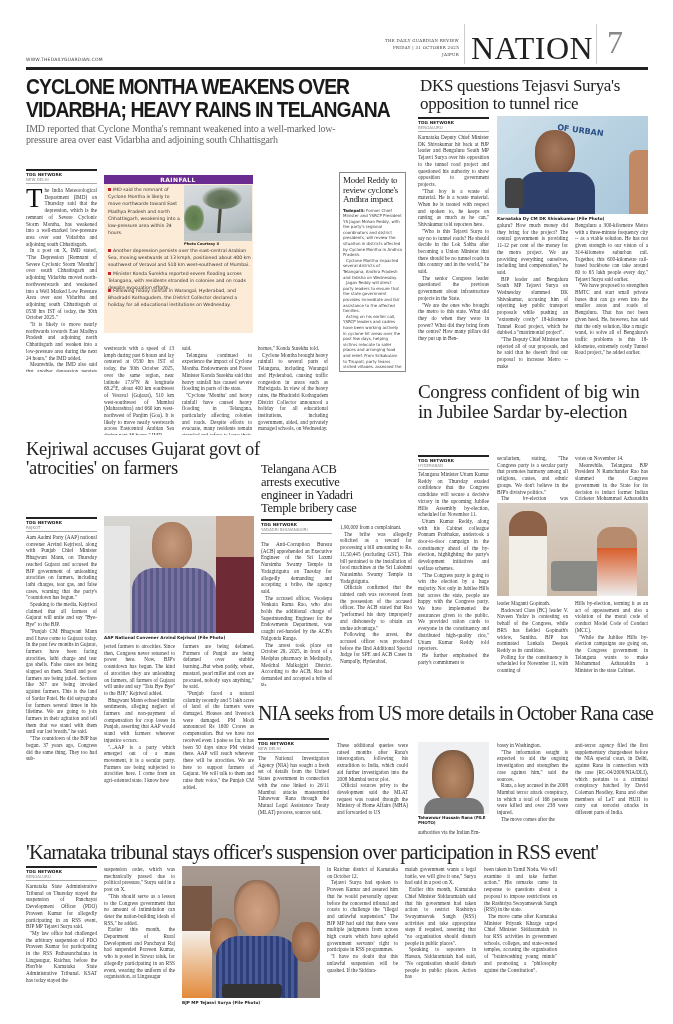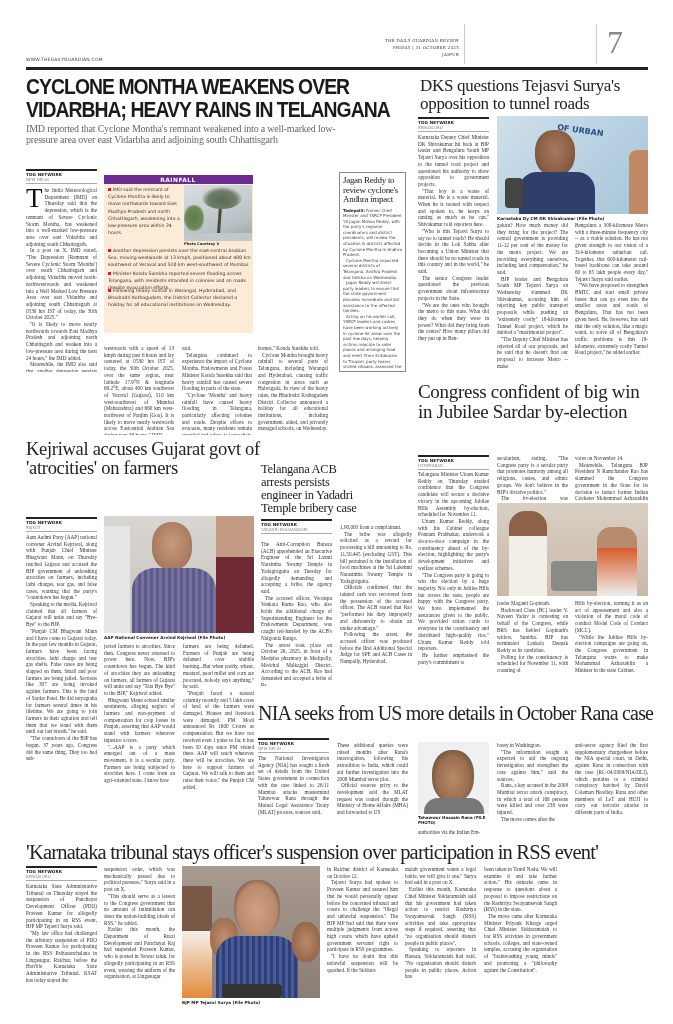--- a/index.html
+++ b/index.html
@@ -19,20 +19,21 @@
 </style>
 </head>
 <body>
 
 <div class="abs" style="left:0;top:0;width:673px;height:72px;">
   <div class="abs" style="left:26px;top:57px;font-family:'DejaVu Sans',sans-serif;font-size:4.5px;color:#444;letter-spacing:0.2px;">WWW.THEDAILYGUARDIAN.COM</div>
   <div class="abs" style="right:214px;top:38px;font-family:'DejaVu Serif',serif;font-size:4px;color:#333;letter-spacing:0.3px;text-align:right;">THE DAILY GUARDIAN REVIEW</div>
   <div class="abs" style="right:214px;top:45px;font-family:'DejaVu Serif',serif;font-size:4px;color:#333;letter-spacing:0.3px;text-align:right;">FRIDAY | 31 OCTOBER 2025</div>
   <div class="abs" style="right:214px;top:52px;font-family:'DejaVu Serif',serif;font-size:4px;color:#333;letter-spacing:0.3px;text-align:right;">JAIPUR</div>
   <div class="abs" style="left:464px;top:24px;width:0.6px;height:40px;background:#ccc;"></div>
+  <div class="abs" style="left:471px;top:30px;font-family:'Liberation Serif',serif;font-size:32px;color:#222;letter-spacing:0.5px;">NATION</div>
   <div class="abs" style="left:596px;top:24px;width:0.6px;height:40px;background:#ccc;"></div>
   <div class="abs" style="left:607px;top:24px;font-family:'Liberation Serif',serif;font-size:32px;color:#888;">7</div>
 </div>
 <div class="masthead-rule"></div>
 
 <div class="abs" style="left:26px;top:75px;width:340px;font-family:'Liberation Sans',sans-serif;font-weight:bold;font-size:22.5px;line-height:23px;color:#1a1a1a;letter-spacing:-1.1px;transform:scaleX(0.86);transform-origin:left top;white-space:nowrap;">
   <div>CYCLONE MONTHA WEAKENS OVER</div>
   <div>VIDARBHA; HEAVY RAINS IN TELANGANA</div>
 </div>
 <div class="abs" style="left:26px;top:124px;width:330px;font-family:'Liberation Serif',serif;font-size:10px;line-height:10.5px;color:#666;letter-spacing:-0.2px;">IMD reported that Cyclone Montha's remnant weakened into a well-marked low-pressure area over east Vidarbha and adjoining south Chhattisgarh</div>
@@ -180,31 +181,31 @@
   <p style="text-indent:0">said.</p>
   <p>Telangana continued to experience the impact of Cyclone Montha. Endowments and Forest Minister Konda Surekha said that heavy rainfall has caused severe flooding in parts of the state.</p>
   <p>"Cyclone 'Montha' and heavy rainfall have caused heavy flooding in Telangana, particularly affecting colonies and roads. Despite efforts to evacuate, many residents remain stranded and refuse to leave their</p>
 </div>
 <div class="col" style="left:258px;top:345px;width:70px;height:90px;">
   <p style="text-indent:0">homes," Konda Surekha told.</p>
   <p>Cyclone Montha brought heavy rainfall to several parts of Telangana, including Warangal and Hyderabad, causing traffic congestion in areas such as Halwigada. In view of the heavy rains, the Bhadradri Kothagudem District Collector announced a holiday for all educational institutions, including government, aided, and privately managed schools, on Wednesday.</p>
 </div>
 
 <div class="abs" style="left:339px;top:172px;width:67px;height:200px;border:0.8px solid #888;padding:3px;">
-  <div style="font-family:'Liberation Serif',serif;font-size:9px;line-height:9.5px;color:#222;letter-spacing:-0.3px;">Jagan Reddy to review cyclone's Andhra impact</div>
+  <div style="font-family:'Liberation Serif',serif;font-size:9px;line-height:9.5px;color:#222;letter-spacing:-0.3px;">Model Reddy to review cyclone's Andhra impact</div>
   <div style="margin-top:3px;font-family:'DejaVu Sans',sans-serif;font-size:4px;line-height:5.6px;color:#444;overflow:hidden;height:160px;">
     <span style="font-weight:bold;color:#222;">Tadepalli:</span>
     <span>Former Chief Minister and YSRCP President YS Jagan Mohan Reddy, with the party's regional coordinators and district presidents, will review the situation in districts affected by Cyclone Montha in Andhra Pradesh.</span>
     <p style="text-indent:3px;">Cyclone Montha impacted several districts of Telangana, Andhra Pradesh and Odisha on Wednesday.</p>
     <p style="text-indent:3px;">Jagan Reddy will direct party leaders to ensure that the state government provides immediate and fair assistance to the affected families.</p>
     <p style="text-indent:3px;">Acting on his earlier call, YSRCP leaders and cadres have been working actively in cyclone-hit areas over the past few days, helping victims relocate to safer places and arranging food and relief. From Srikakulam to Tirupati, party teams visited villages, assessed the damage, and collected reports to present during tomorrow's video conference.</p>
   </div>
 </div>
 
-<div class="hl-serif" style="left:420px;top:77px;width:240px;font-size:17px;line-height:18px;">DKS questions Tejasvi Surya's opposition to tunnel roads</div>
+<div class="hl-serif" style="left:420px;top:77px;width:240px;font-size:17px;line-height:18px;">DKS questions Tejasvi Surya's opposition to tunnel rice</div>
 <div class="byline" style="left:418px;top:117px;width:71px;">
   <div class="rule"></div>
   <div class="net">TDG NETWORK</div>
   <div class="loc">BENGALURU</div>
 </div>
 <div class="col" style="left:418px;top:134px;width:71px;height:238px;">
   <p style="text-indent:0">Karnataka Deputy Chief Minister DK Shivakumar hit back at BJP leader and Bengaluru South MP Tejasvi Surya over his opposition to the tunnel road project and questioned his authority to show opposition to government projects.</p>
   <p>"That boy is a waste of material. He is a waste material. When he is treated with respect and spoken to, he keeps on ranting as much as he can," Shivakumar told reporters here.</p>
   <p>"Who is this Tejasvi Surya to say no to tunnel roads? He should decide in the Lok Sabha after becoming a Union Minister that there should be no tunnel roads in this country and in the world," he said.</p>
   <p>The senior Congress leader questioned the previous government about infrastructure projects in the State.</p>
@@ -250,21 +251,21 @@
 <div class="col" style="left:104px;top:643px;width:71px;height:197px;">
   <p style="text-indent:0">jected farmers to atrocities. Since then, Congress never returned to power here. Now, BJP's countdown has begun. The kind of atrocities they are unleashing on farmers, all farmers of Gujarat will unite and say "Tata Bye Bye" to the BJP," Kejriwal added.</p>
   <p>Bhagwant Mann echoed similar sentiments, alleging neglect of farmers and non-payment of compensation for crop losses in Punjab, asserting that AAP would stand with farmers wherever injustice occurs.</p>
   <p>"...AAP is a party which emerged out of a mass movement, it is a secular party. Farmers are being subjected to atrocities here. I come from an agri-oriented state. I know how</p>
 </div>
 <div class="col" style="left:183px;top:643px;width:71px;height:197px;">
   <p style="text-indent:0">farmers are being defamed. Farmers of Punjab are being defamed over stubble burning...But when paddy, wheat, mustard, pearl millet and corn are procured, nobody says anything," he said.</p>
   <p>"Punjab faced a natural calamity recently and 5 lakh acres of land of the farmers were damaged. Houses and livestock were damaged. PM Modi announced Rs 1600 Crores as compensation. But we have not received even 1 paise so far, it has been 50 days since PM visited there. AAP will reach wherever there will be atrocities. We are here to support farmers of Gujarat. We will talk to them and raise their voice," the Punjab CM added.</p>
 </div>
 
-<div class="hl-serif" style="left:261px;top:463px;width:100px;font-size:12.5px;line-height:13px;">Telangana ACB arrests persists engineer in Yadadri Temple bribery case</div>
+<div class="hl-serif" style="left:261px;top:463px;width:100px;font-size:12.5px;line-height:13px;">Telangana ACB arrests executive engineer in Yadadri Temple bribery case</div>
 <div class="byline" style="left:261px;top:519px;width:71px;">
   <div class="rule"></div>
   <div class="net">TDG NETWORK</div>
   <div class="loc">YADADRI BHUVANAGIRI</div>
 </div>
 <div class="col" style="left:261px;top:541px;width:71px;height:145px;">
   <p style="text-indent:0">The Anti-Corruption Bureau (ACB) apprehended an Executive Engineer of the Sri Laxmi Narsimha Swamy Temple in Yadagirigutta on Tuesday for allegedly demanding and accepting a bribe, the agency said.</p>
   <p>The accused officer, Voodepu Venkata Rama Rao, who also holds the additional charge of Superintending Engineer for the Endowments Department, was caught red-handed by the ACB's Nalgonda Range.</p>
   <p>The arrest took place on October 29, 2025, in front of a Medplus pharmacy in Medipally, Medchal Malkajgiri District. According to the ACB, Rao had demanded and accepted a bribe of Rs.</p>
 </div>

